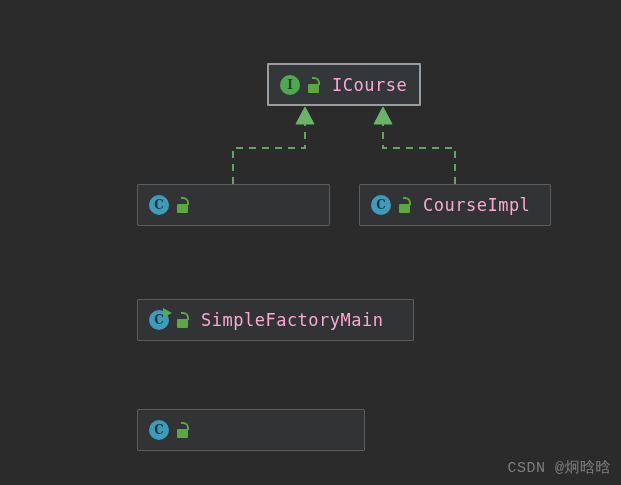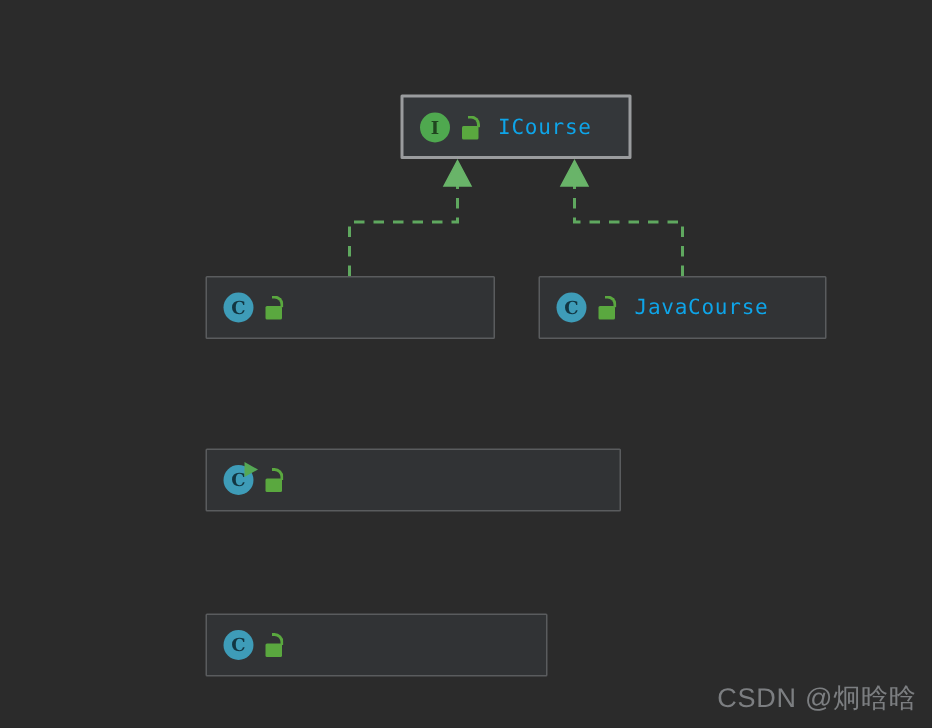--- a/index.html
+++ b/index.html
@@ -36,23 +36,23 @@
     align-items: center;
     padding: 0 14px 0 10px;
     height: 42px;
     border-radius: 1px;
   }
   .uml-node.selected {
     border: 2px solid #9a9c9e;
     background: #34373a;
   }
   .node-label {
-    color: #0ea5e9;
+    color: #f9a8d4;
     font-family: "DejaVu Sans Mono", monospace;
-    font-size: 14px;
+    font-size: 17px;
     letter-spacing: 0.5px;
     white-space: nowrap;
     margin-left: 10px;
   }
   .icon-group {
     display: flex;
     align-items: center;
     flex: 0 0 auto;
   }
   .kind-icon {
@@ -122,22 +122,22 @@
     border-left: none;
     border-radius: 0 6px 0 0;
     box-sizing: border-box;
   }
   #watermark {
     position: absolute;
     right: 10px;
     bottom: 8px;
     color: #8e9194;
     opacity: 0.82;
-    font-family: Liberation Sans, sans-serif;
-    font-size: 18px;
+    font-family: Liberation Mono, monospace;
+    font-size: 15px;
     white-space: nowrap;
     letter-spacing: 0.5px;
   }
 </style>
 </head>
 <body>
 
 <div id="canvas">
 
   <svg id="edge-layer" viewBox="0 0 621 485" xmlns="http://www.w3.org/2000/svg">
@@ -182,35 +182,36 @@
     <span class="icon-group">
       <span class="kind-icon cls">
         <span class="disc"></span>
         <span class="glyph">C</span>
       </span>
       <span class="lock-icon">
         <span class="shackle"></span>
         <span class="body"></span>
       </span>
     </span>
-    <span class="node-label">JavaCourse</span>
+    <span class="node-label">CourseImpl</span>
   </div>
 
   <div class="uml-node" style="left:137px; top:299px; width:277px; height:42px;">
     <span class="icon-group">
       <span class="kind-icon cls">
         <span class="disc"></span>
         <span class="glyph">C</span>
         <span class="run-badge"></span>
       </span>
       <span class="lock-icon">
         <span class="shackle"></span>
         <span class="body"></span>
       </span>
     </span>
+    <span class="node-label">SimpleFactoryMain</span>
   </div>
 
   <div class="uml-node" style="left:137px; top:409px; width:228px; height:42px;">
     <span class="icon-group">
       <span class="kind-icon cls">
         <span class="disc"></span>
         <span class="glyph">C</span>
       </span>
       <span class="lock-icon">
         <span class="shackle"></span>

